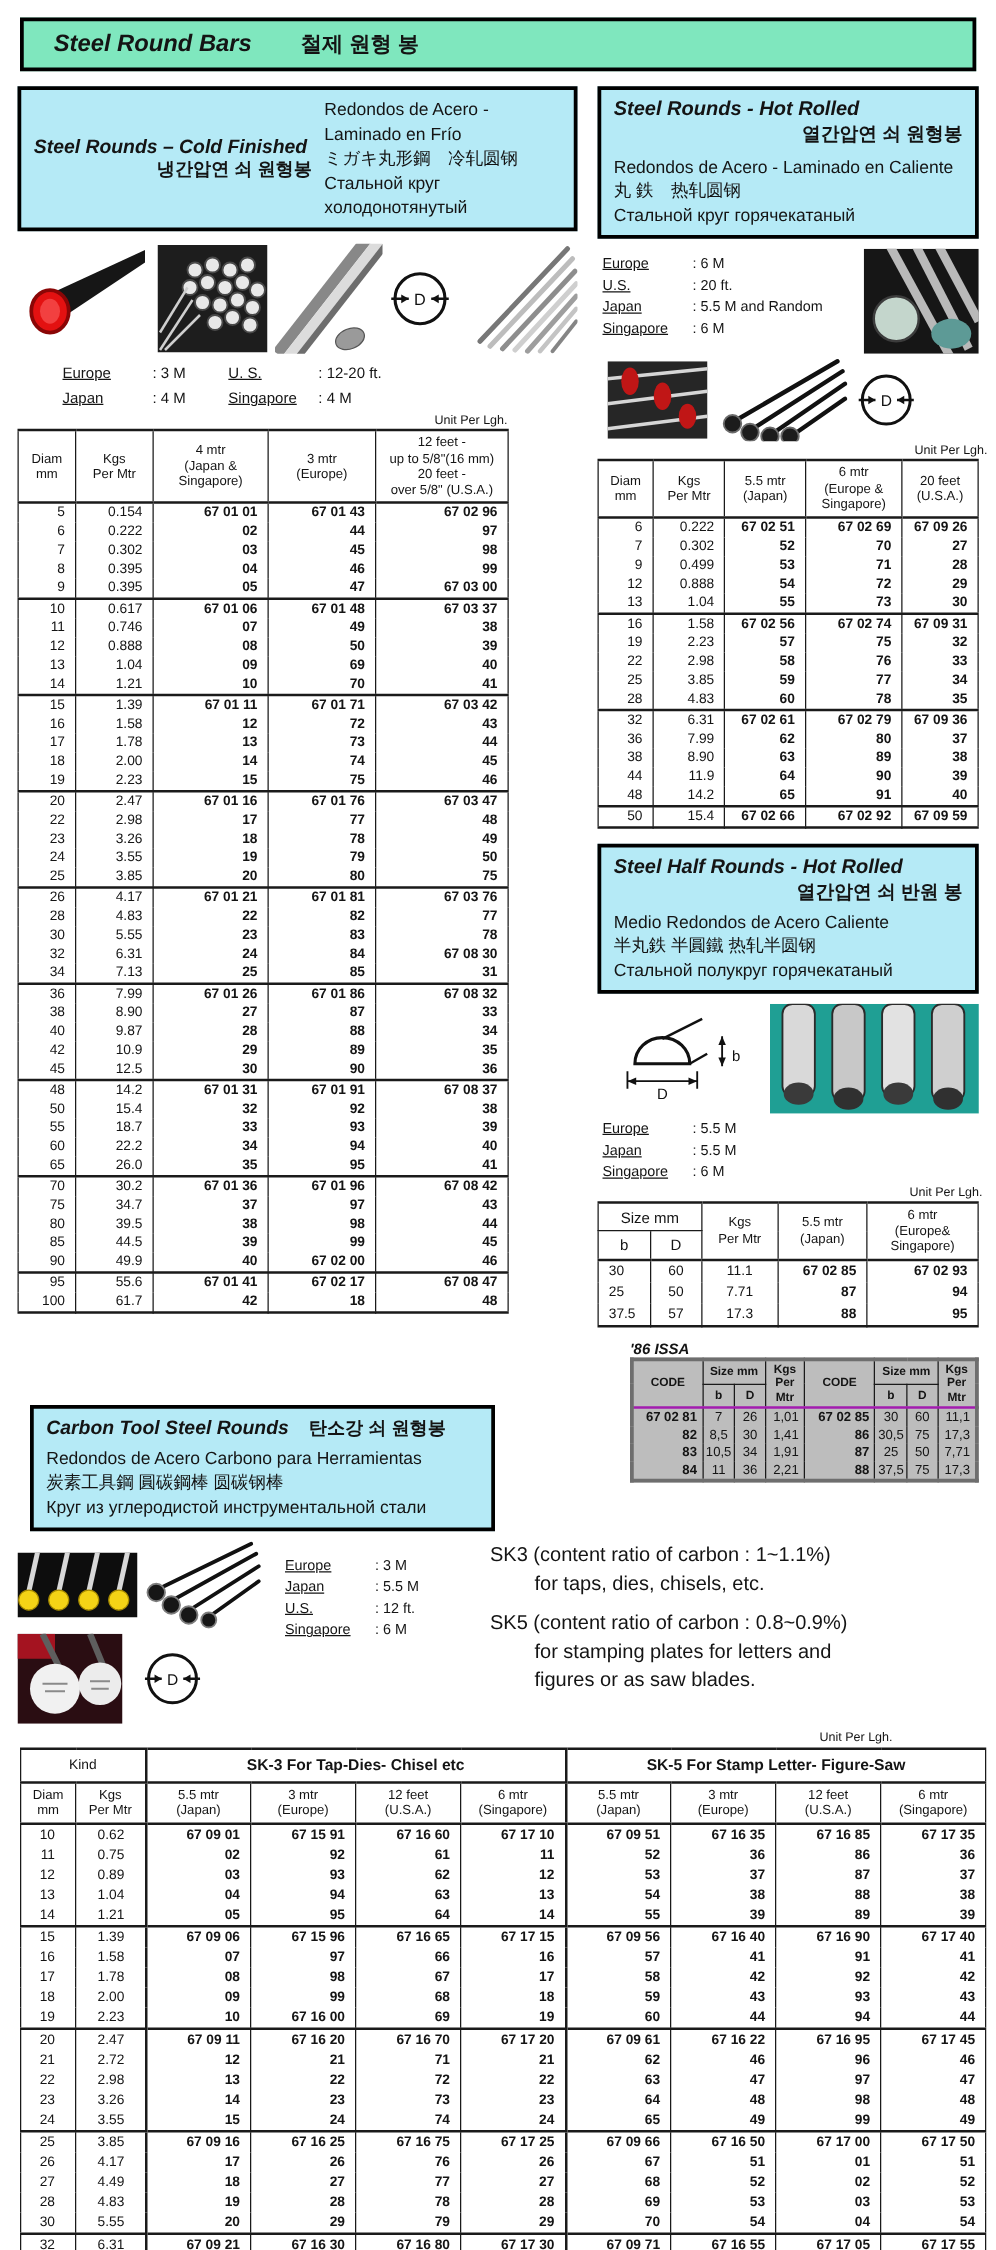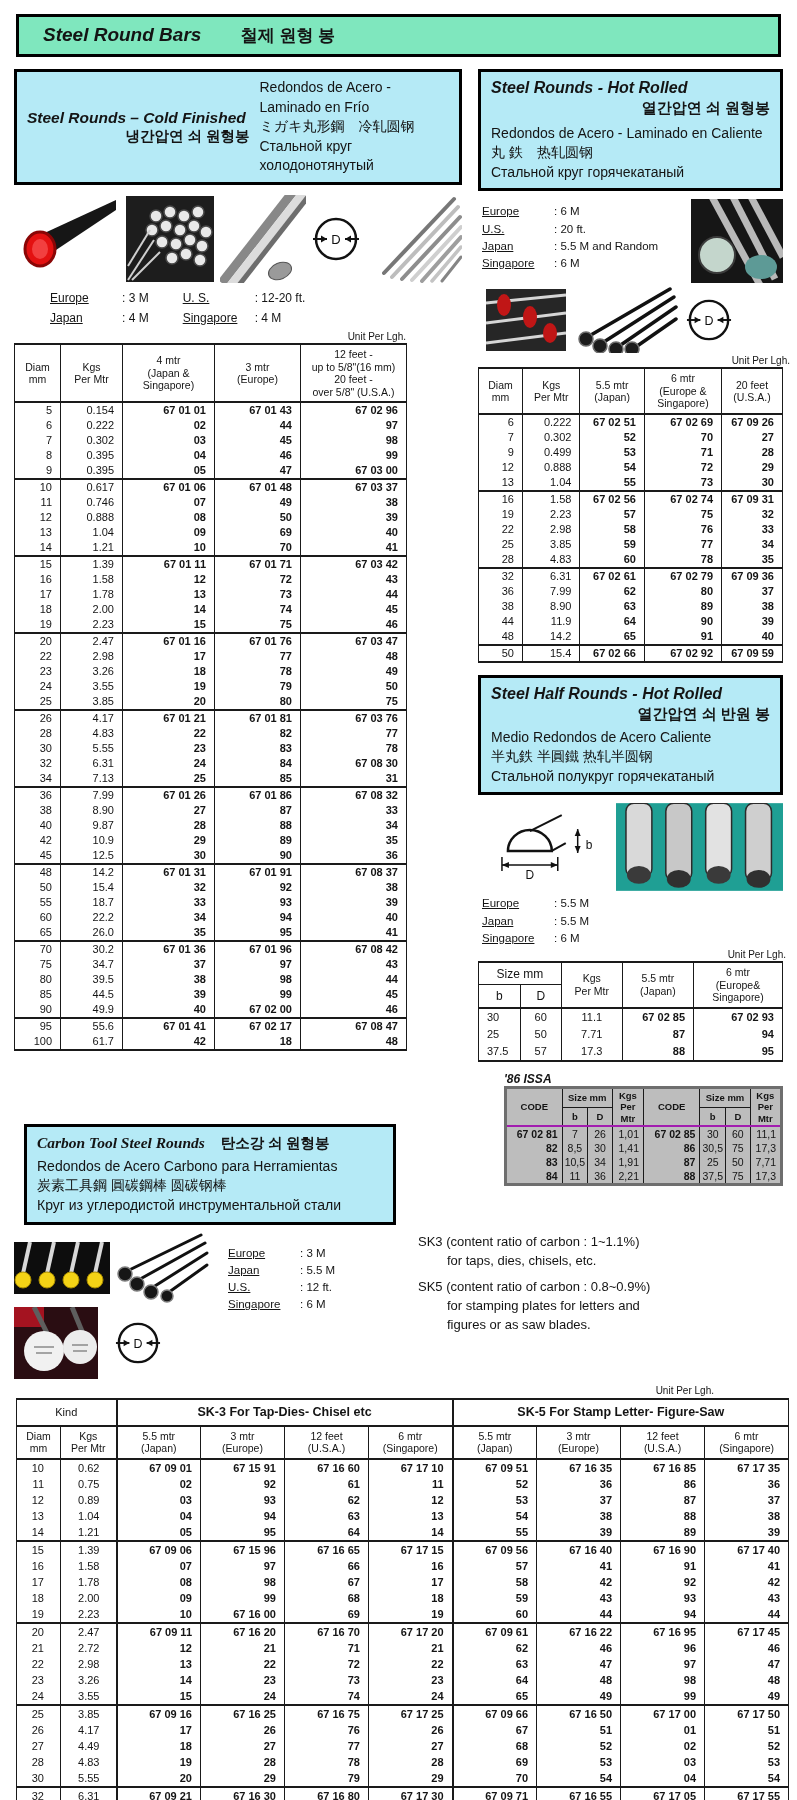--- a/index.html
+++ b/index.html
@@ -73,24 +73,24 @@
   table.issa-t { border:3px solid #6e6e6e; background:#bdbdbd; border-collapse:collapse; table-layout:fixed; }
   .issa-t th { border:1px solid #1a1a1a; border-top:none; background:#bdbdbd; font-size:9.5px; font-weight:bold; padding:1px; }
   .issa-t td { border-top:none; border-bottom:none; font-size:10.5px; line-height:14px; padding:0 4px 0 0; }
   .issa-t td.col-1, .issa-t td.col-2, .issa-t td.col-5, .issa-t td.col-6 { text-align:center; padding:0 1px; }
   .issa-t td.col-0, .issa-t td.col-4 { font-weight:bold; }
   .issa-t tbody.grp { border-top:2px solid #a21caf; border-bottom:2px solid #1a1a1a; }
 
   
   .carbon-wrap { margin-top:-62px; }
   .carbon-box { width:372px; margin-left:10px; }
-  .carbon-box .tline { display:flex; gap:16px; align-items:baseline;font-family:Liberation Serif, serif; }
+  .carbon-box .tline { display:flex; gap:16px; align-items:baseline; }
   .carbon-row { display:flex; gap:14px; margin-top:8px; align-items:flex-start; }
   .carbon-pics { width:196px; flex:none; display:grid; grid-template-columns:auto auto; gap:4px; align-items:center; }
-  .sk-notes { font-size:13px; line-height:1.45;margin-left:26px; }
+  .sk-notes { font-size:16px; line-height:1.45; }
   .sk-note { white-space:pre-wrap; margin-bottom:8px; }
   .unit-bottom { width:700px; text-align:right; font-size:10px; margin:6px 0 2px 0; }
 
   
   .sk-t { width:772px; margin-left:2px; }
   .sk-t th { font-size:10.5px; }
   .sk-t thead tr.kind th { font-weight:bold; font-size:12.5px; border-bottom:1.5px solid #1a1a1a; padding:5px 2px; }
   .sk-t thead tr.kind th.kind-cell { font-weight:normal; font-size:11px; }
   .sk-t td { line-height:16px; font-size:11px; }
   .sk-t .col-2 { border-left:2px solid #1a1a1a; }

